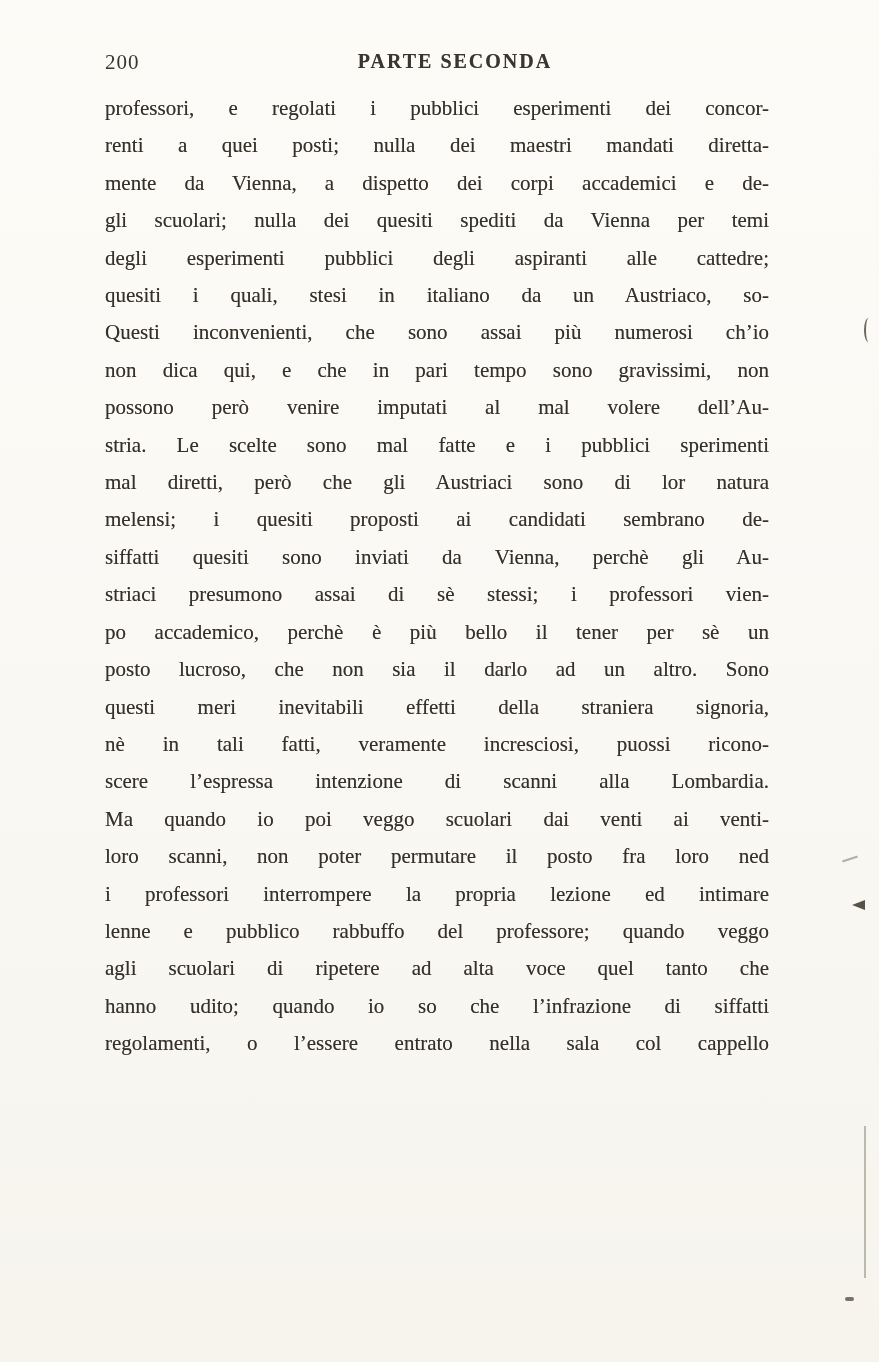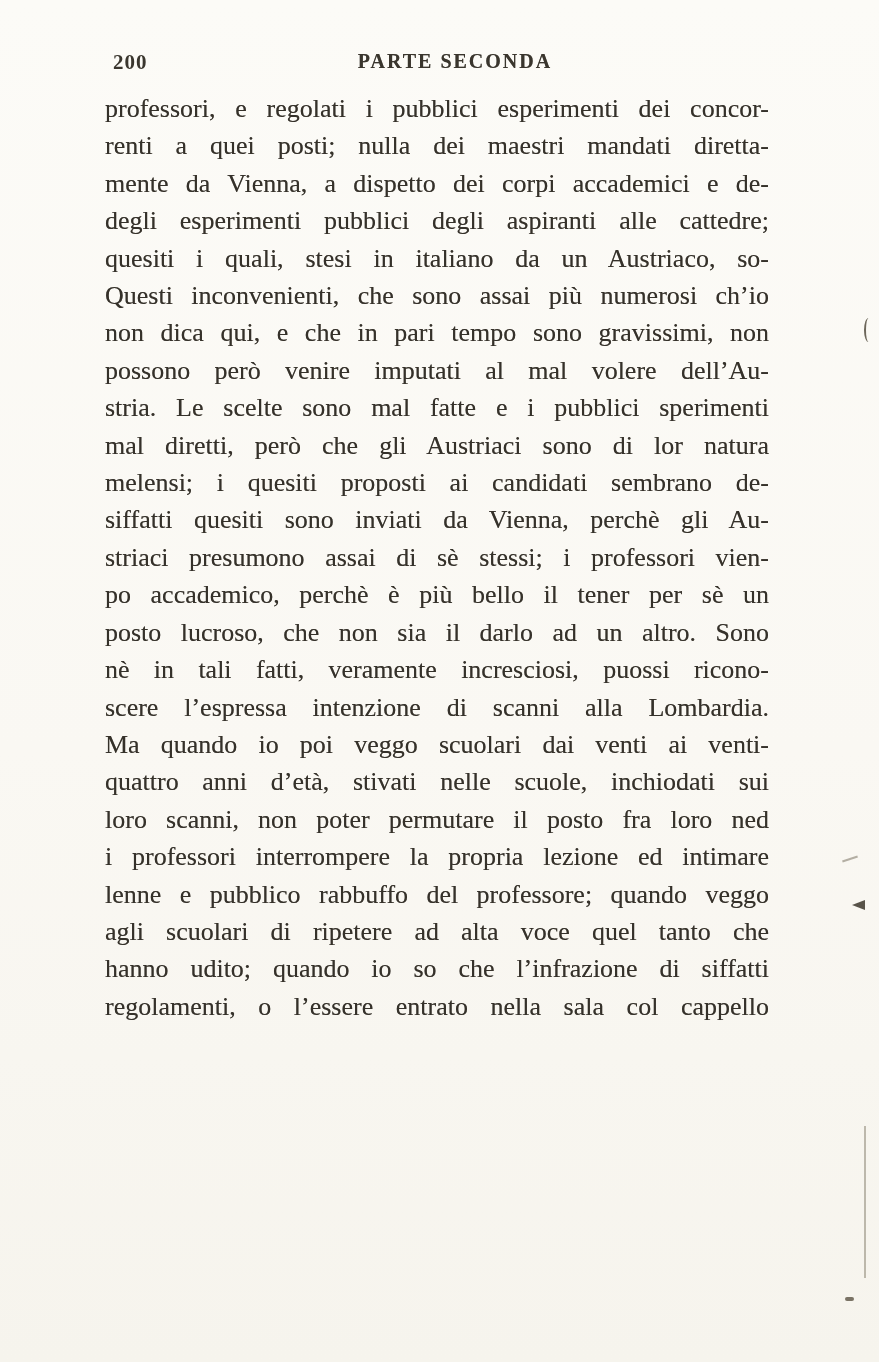--- a/index.html
+++ b/index.html
@@ -20,44 +20,44 @@
   .header-row {
     position: absolute;
     left: 105px;
     top: 50px;
     width: 664px;
     height: 30px;
     text-align: center;
   }
   .page-number {
     position: absolute;
-    left: 8px;
+    left: 0;
     top: 0;
     font-size: 21px;
-    font-weight: bold;
+    font-weight: normal;
     letter-spacing: 1px;
     color: #3a362e;
   }
   .running-title {
     display: inline-block;
     font-size: 20px;
     font-weight: bold;
     letter-spacing: 2px;
     color: #3a362e;
     text-shadow: 0 0 0.5px rgba(45,40,32,0.55);
     margin-left: 36px;
   }
   .body-text {
     position: absolute;
     left: 105px;
     top: 90px;
     width: 664px;
   }
   .line {
-    font-size: 26px;
+    font-size: 21px;
     line-height: 37.4px;
     text-align: justify;
     text-align-last: justify;
     word-spacing: 1.5px;
     text-shadow: 0 0 0.6px rgba(50,44,35,0.5);
     white-space: normal;
   }
   
   .artifact { position: absolute; }
   .artifact-paren {
@@ -103,36 +103,37 @@
 
   <div class="header-row">
     <span class="page-number">200</span>
     <span class="running-title">PARTE SECONDA</span>
   </div>
 
   <div class="body-text">
       <div class="line">professori, e regolati i pubblici esperimenti dei concor-</div>
       <div class="line">renti a quei posti; nulla dei maestri mandati diretta-</div>
       <div class="line">mente da Vienna, a dispetto dei corpi accademici e de-</div>
+      <div class="line">gli scuolari; nulla dei quesiti spediti da Vienna per temi</div>
       <div class="line">degli esperimenti pubblici degli aspiranti alle cattedre;</div>
       <div class="line">quesiti i quali, stesi in italiano da un Austriaco, so-</div>
       <div class="line">Questi inconvenienti, che sono assai più numerosi ch’io</div>
       <div class="line">non dica qui, e che in pari tempo sono gravissimi, non</div>
       <div class="line">possono però venire imputati al mal volere dell’Au-</div>
       <div class="line">stria. Le scelte sono mal fatte e i pubblici sperimenti</div>
       <div class="line">mal diretti, però che gli Austriaci sono di lor natura</div>
       <div class="line">melensi; i quesiti proposti ai candidati sembrano de-</div>
       <div class="line">siffatti quesiti sono inviati da Vienna, perchè gli Au-</div>
       <div class="line">striaci presumono assai di sè stessi; i professori vien-</div>
       <div class="line">po accademico, perchè è più bello il tener per sè un</div>
       <div class="line">posto lucroso, che non sia il darlo ad un altro. Sono</div>
+      <div class="line">questi meri inevitabili effetti della straniera signoria,</div>
       <div class="line">nè in tali fatti, veramente incresciosi, puossi ricono-</div>
       <div class="line">scere l’espressa intenzione di scanni alla Lombardia.</div>
       <div class="line">Ma quando io poi veggo scuolari dai venti ai venti-</div>
-      <div class="line">quattro anni d’età, stivati nelle scuole, inchiodati sui</div>
       <div class="line">loro scanni, non poter permutare il posto fra loro ned</div>
       <div class="line">i professori interrompere la propria lezione ed intimare</div>
       <div class="line">lenne e pubblico rabbuffo del professore; quando veggo</div>
       <div class="line">agli scuolari di ripetere ad alta voce quel tanto che</div>
       <div class="line">hanno udito; quando io so che l’infrazione di siffatti</div>
       <div class="line">regolamenti, o l’essere entrato nella sala col cappello</div>
     </div>
 
   <div class="artifact artifact-paren"></div>
   <div class="artifact artifact-dash"></div>

